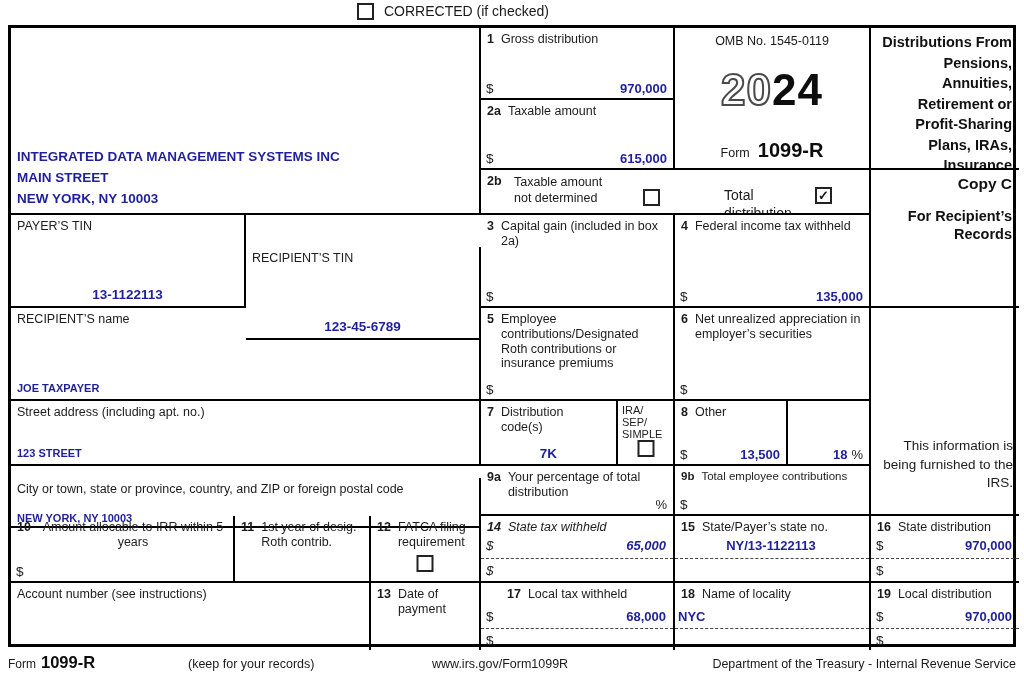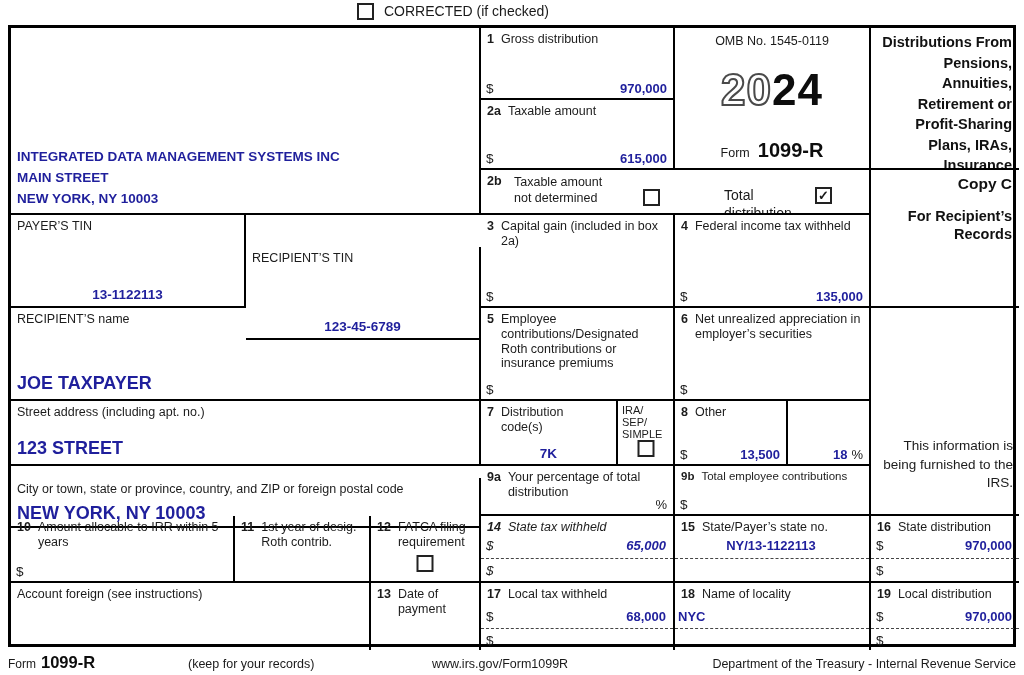--- a/index.html
+++ b/index.html
@@ -42,21 +42,21 @@
   
   .omb-line { text-align:center; padding-top:6px; font-size:12.5px; }
   .year { text-align:center; margin-top:20px; font-size:44px; font-weight:bold; letter-spacing:1px; line-height:1; }
   .yr-outline { color:#fff; -webkit-text-stroke:2px #4a4a4a; text-shadow:0 0 1px #4a4a4a; }
   .yr-solid { color:#0d0d0d; }
   .form-line { position:absolute; bottom:6px; left:0; right:0; text-align:center; }
   .form-word { font-size:12.5px; margin-right:8px; }
   .form-num { font-size:20px; font-weight:bold; color:#0d0d0d; }
   
   .payer-lines { position:absolute; left:6px; bottom:3px; font-size:13.5px; line-height:1.55; }
-  .entry-bottom { position:absolute; left:6px; bottom:5px; font-size:18px; }
+  .entry-bottom { position:absolute; left:6px; bottom:5px; font-size:11px; }
   .tin-val { position:absolute; left:0; right:0; bottom:4px; text-align:center; font-size:13.5px; }
   .code7 { position:absolute; left:0; right:0; bottom:3px; text-align:center; font-size:13.5px; }
   .ira-label { padding:3px 2px 0 4px; font-size:11px; line-height:1.1; color:#1c1c1c; }
   .ira-check { position:absolute; left:50%; transform:translateX(-50%); bottom:7px; }
   .fatca-check { position:absolute; left:50%; transform:translateX(-50%); bottom:9px; }
   .pct-black { color:#1a1a1a; font-weight:normal; font-size:13px; }
   
   .b2b-num { position:absolute; left:6px; top:4px; font-weight:bold; font-size:12.5px; }
   .b2b-lab1 { position:absolute; left:33px; top:4px; font-size:12.5px; line-height:1.3; }
   .b2b-chk1 { position:absolute; left:162px; top:19px; }
@@ -260,21 +260,21 @@
       <div class="blabel" style="font-size:11.5px;">
           <span class="bnum">9b</span>
           <span>Total employee contributions</span>
         </div>
       <div class="vrow">
           <span class="cur">$</span>
           <span class="val blue"></span>
         </div>
     </div>
 
-    <div class="cell" style="left:0;top:488px;width:224px;height:67px;">
+    <div class="cell" style="left:0;top:488px;width:224px;height:67px;text-align:center;">
       <div class="blabel">
           <span class="bnum">10</span>
           <span>Amount allocable to IRR within 5 years</span>
         </div>
       <div class="vrow">
           <span class="cur">$</span>
           <span class="val blue"></span>
         </div>
     </div>
 
@@ -335,32 +335,32 @@
           <span class="val blue">970,000</span>
         </div>
       <div class="dash"></div>
       <div class="line2">
           <span class="cur">$</span>
           <span class="val blue"></span>
         </div>
     </div>
 
     <div class="cell nb" style="left:0;top:555px;width:360px;height:67px;">
-      <div class="plain-label">Account foreign (see instructions)</div>
+      <div class="plain-label">Account number (see instructions)</div>
     </div>
 
     <div class="cell nb" style="left:360px;top:555px;width:110px;height:67px;">
       <div class="blabel">
           <span class="bnum">13</span>
           <span class="prewrap">Date of
 payment</span>
         </div>
     </div>
 
-    <div class="cell nb tax-cell nolabel" style="left:470px;top:555px;width:194px;height:67px;">
+    <div class="cell nb tax-cell nolabel" style="left:470px;top:555px;width:194px;height:67px;padding-left:20px;">
       <div class="blabel">
           <span class="bnum">17</span>
           <span>Local tax withheld</span>
         </div>
       <div class="line1" style="top:23px;">
           <span class="cur">$</span>
           <span class="val blue">68,000</span>
         </div>
       <div class="dash" style="top:45px;"></div>
       <div class="line2" style="top:47px;">

